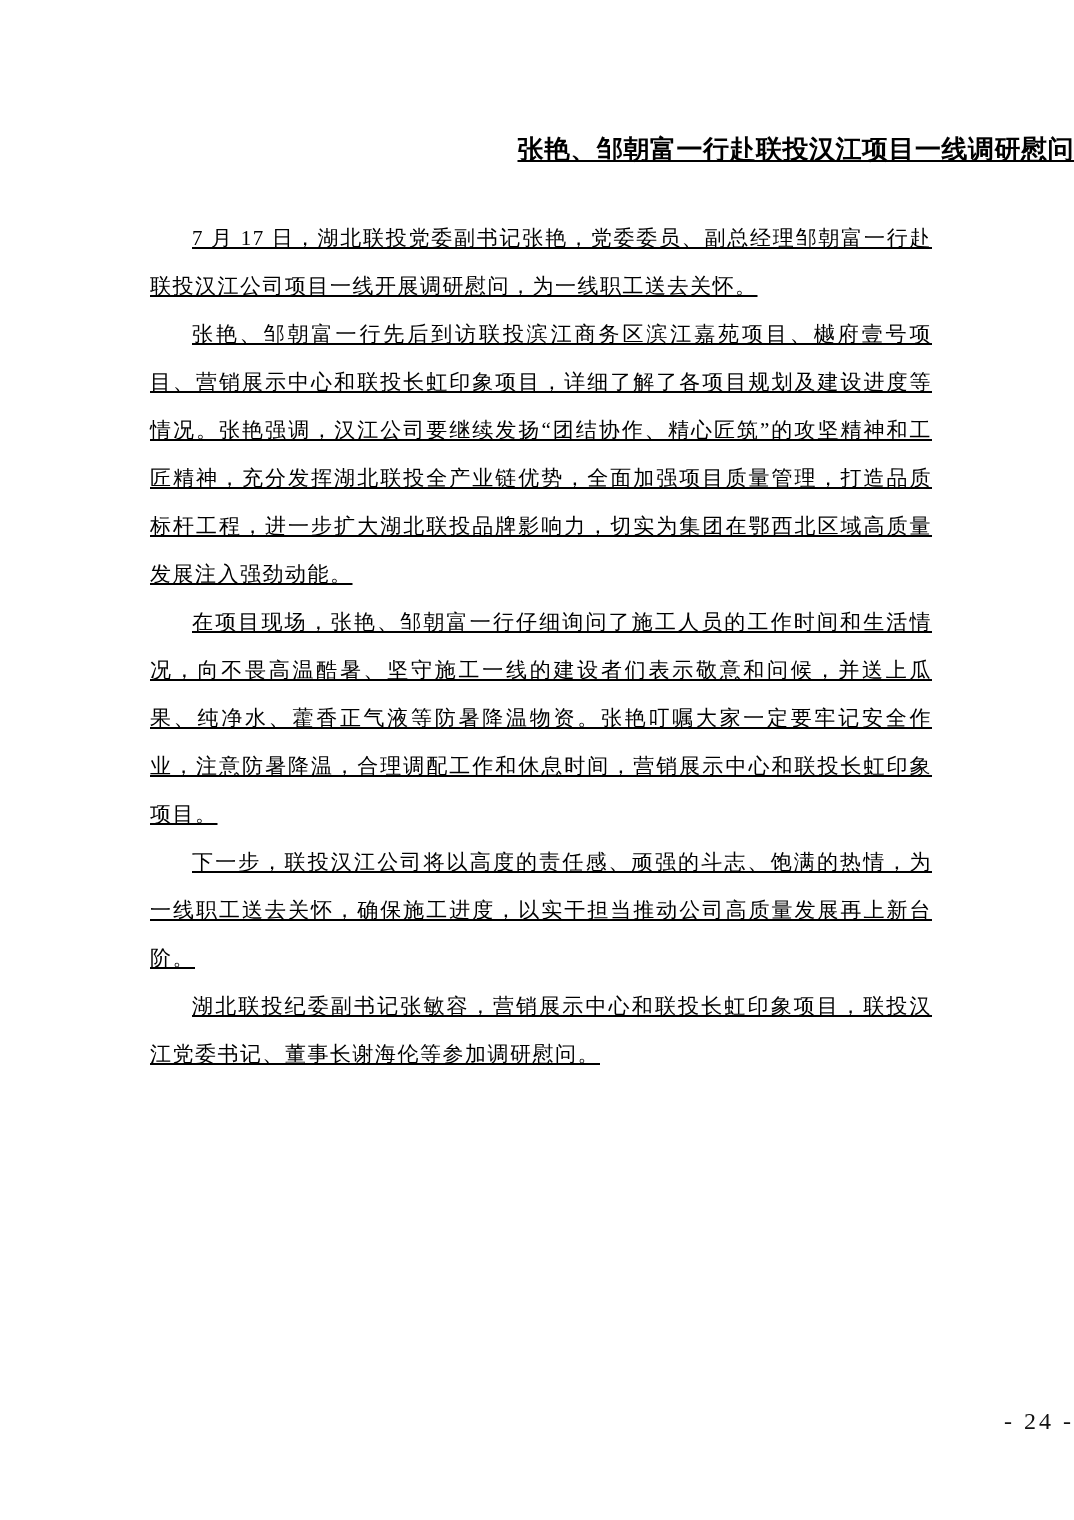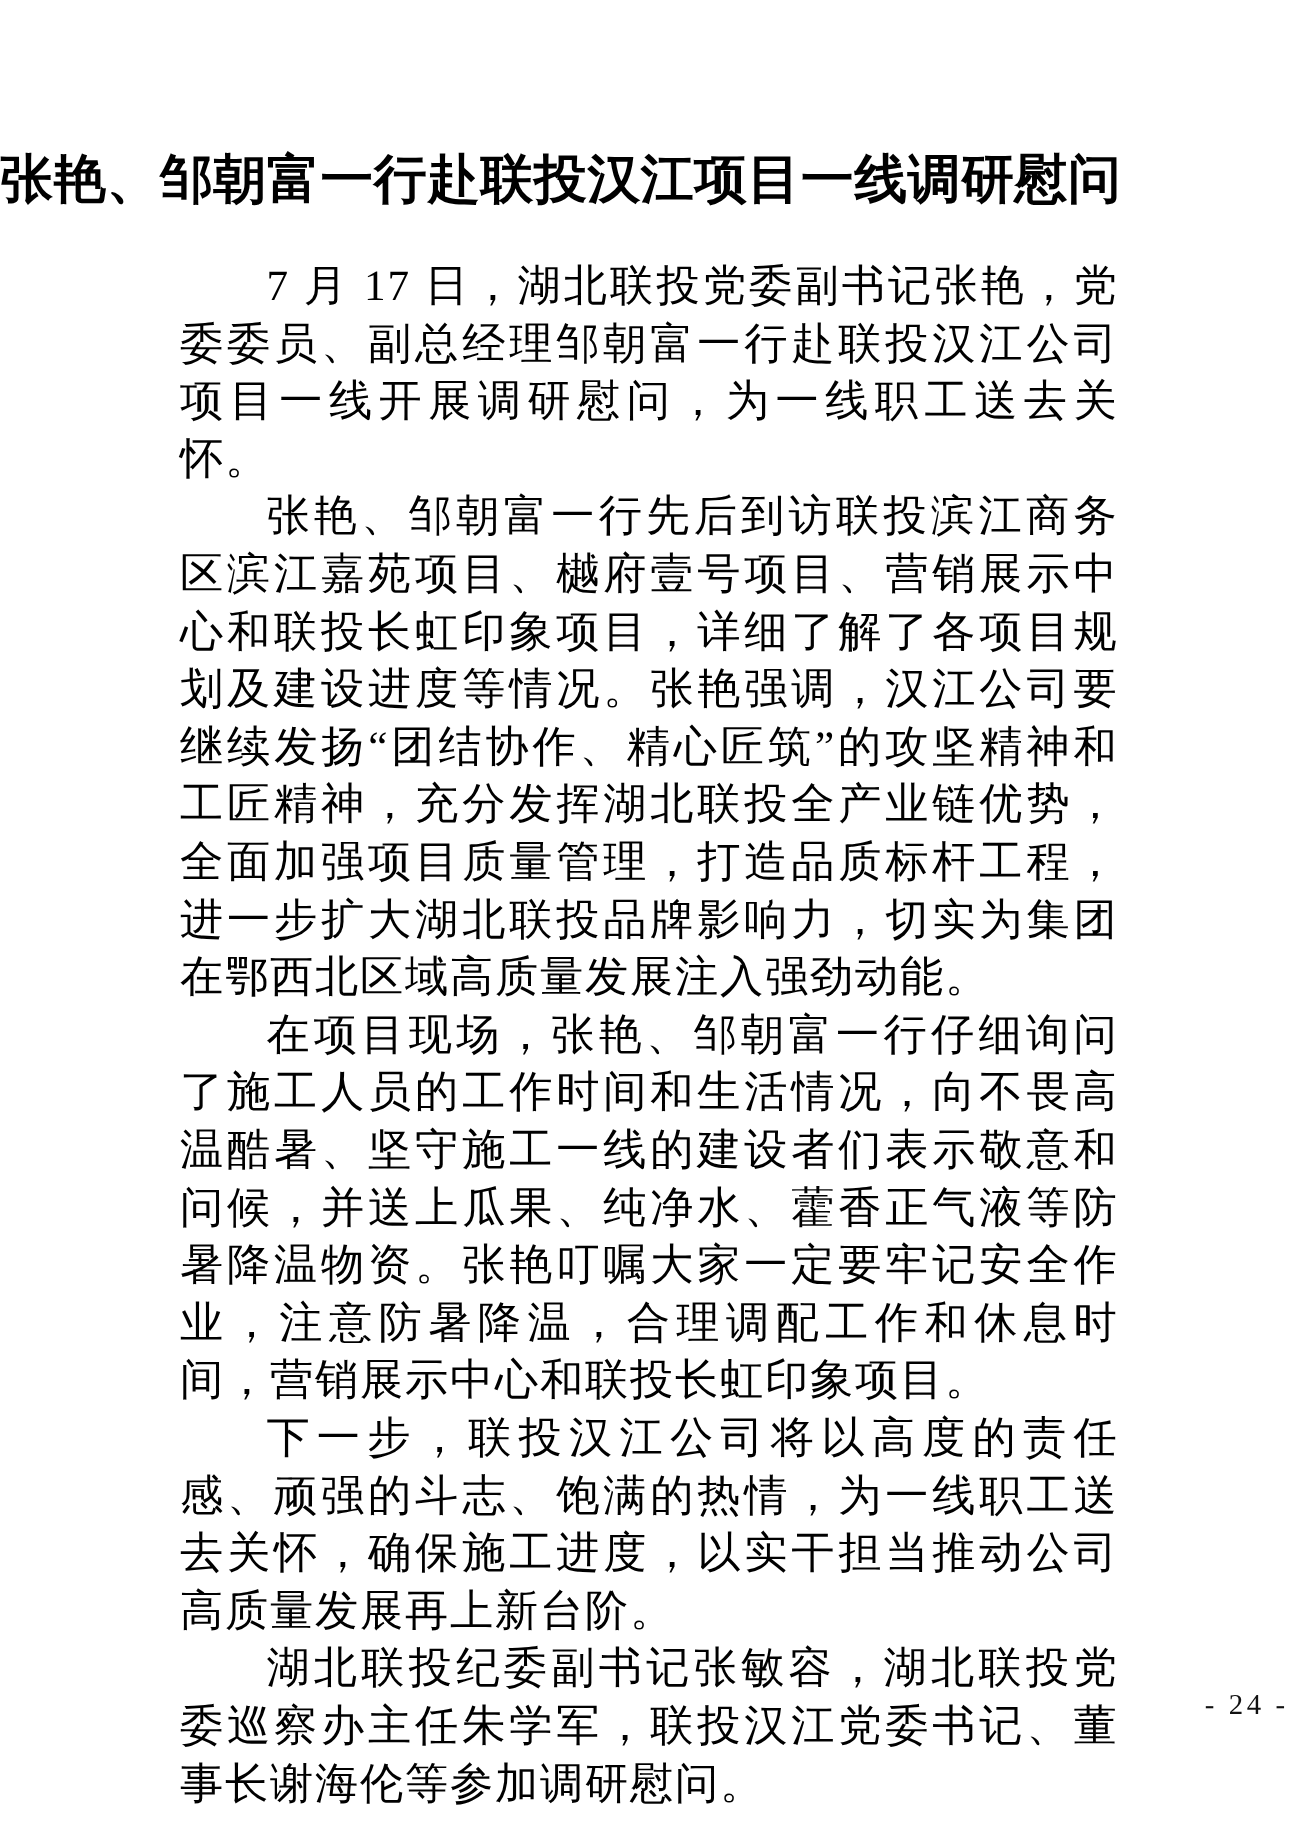--- a/index.html
+++ b/index.html
@@ -15,40 +15,42 @@
     color: #000000;
     font-family: "Liberation Serif", "DejaVu Serif", serif;
     overflow: hidden;
   }
   .doc-title {
     position: absolute;
     top: 128px;
     left: 0;
     width: 100%;
     margin: 0;
-    text-align: left;
-    font-size: 44px;
+    text-align: right;
+    font-size: 26px;
     line-height: 44px;
     font-weight: bold;
     letter-spacing: 0.5px;
+    text-decoration: underline;
   }
   .doc-content {
     position: absolute;
     top: 214px;
     left: 150px;
     width: 782px;
   }
   .doc-content p {
     margin: 0;
-    font-size: 36px;
+    font-size: 21px;
     line-height: 48px;
     letter-spacing: 1.5px;
     text-align: justify;
     text-indent: 2em;
     word-break: break-all;
+    text-decoration: underline;
   }
   .doc-footer {
     position: absolute;
     top: 1408px;
     left: 0;
     width: 100%;
     text-align: right;
     font-size: 24px;
     letter-spacing: 3px;
     color: #111111;
@@ -59,20 +61,20 @@
 
 <div class="page">
 
   <h1 class="doc-title">张艳、邹朝富一行赴联投汉江项目一线调研慰问</h1>
 
   <div class="doc-content">
     <p>7 月 17 日，湖北联投党委副书记张艳，党委委员、副总经理邹朝富一行赴联投汉江公司项目一线开展调研慰问，为一线职工送去关怀。</p>
     <p>张艳、邹朝富一行先后到访联投滨江商务区滨江嘉苑项目、樾府壹号项目、营销展示中心和联投长虹印象项目，详细了解了各项目规划及建设进度等情况。张艳强调，汉江公司要继续发扬“团结协作、精心匠筑”的攻坚精神和工匠精神，充分发挥湖北联投全产业链优势，全面加强项目质量管理，打造品质标杆工程，进一步扩大湖北联投品牌影响力，切实为集团在鄂西北区域高质量发展注入强劲动能。</p>
     <p>在项目现场，张艳、邹朝富一行仔细询问了施工人员的工作时间和生活情况，向不畏高温酷暑、坚守施工一线的建设者们表示敬意和问候，并送上瓜果、纯净水、藿香正气液等防暑降温物资。张艳叮嘱大家一定要牢记安全作业，注意防暑降温，合理调配工作和休息时间，营销展示中心和联投长虹印象项目。</p>
     <p>下一步，联投汉江公司将以高度的责任感、顽强的斗志、饱满的热情，为一线职工送去关怀，确保施工进度，以实干担当推动公司高质量发展再上新台阶。</p>
-    <p>湖北联投纪委副书记张敏容，湖北联投党委巡察办主任朱学军，联投汉江党委书记、董事长谢海伦等参加调研慰问。</p>
+    <p>湖北联投纪委副书记张敏容，营销展示中心和联投长虹印象项目，联投汉江党委书记、董事长谢海伦等参加调研慰问。</p>
   </div>
 
   <div class="doc-footer">
     <span>- 24 -</span>
   </div>
 
 </div>
 
 </body></html>

